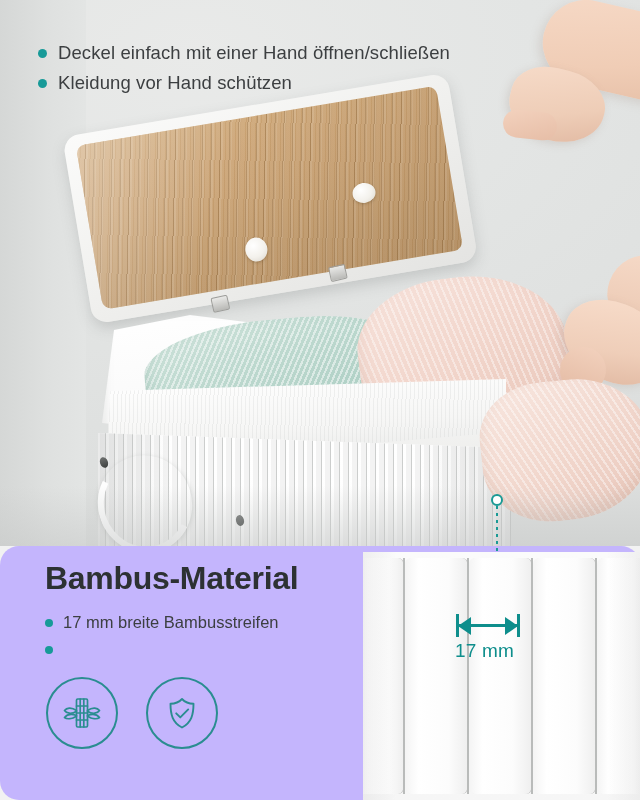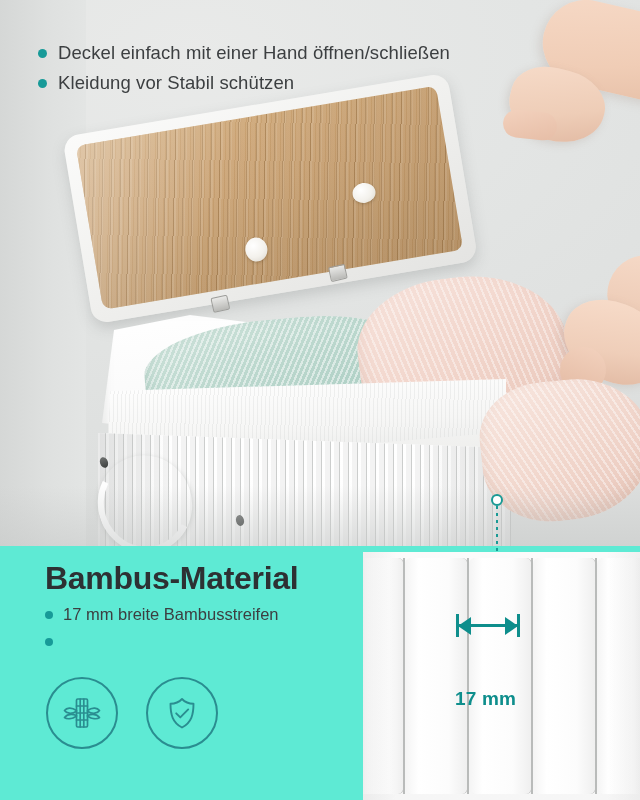--- a/index.html
+++ b/index.html
@@ -222,28 +222,28 @@
   .callout-dot{
     position:absolute;left:491px;top:494px;width:12px;height:12px;border-radius:50%;
     background:#ffffff;border:2.5px solid #1a9a95;box-sizing:border-box;z-index:8;
   }
   .callout-line{
     position:absolute;left:496px;top:506px;width:2px;height:48px;z-index:7;
     background:repeating-linear-gradient(180deg,#1a9a95 0 3px,rgba(0,0,0,0) 3px 7px);
   }
 
   
-  .info{position:absolute;left:0;top:546px;width:640px;height:254px;background:#5eead4;}
+  .info{position:absolute;left:0;top:546px;width:640px;height:254px;background:#c4b5fd;border-radius:19px;}
 
   .info-left{position:absolute;left:0;top:0;width:360px;height:254px;}
   .heading{
     position:absolute;left:45px;top:14px;
     font-size:32px;font-weight:bold;color:#2d3133;letter-spacing:-.3px;
   }
-  .info-bullets{position:absolute;left:45px;top:56px;width:310px;}
+  .info-bullets{position:absolute;left:45px;top:64px;width:310px;}
   .ib{display:flex;align-items:flex-start;margin-bottom:2px;}
   .ib .dot{
     width:8px;height:8px;border-radius:50%;background:#179a98;
     margin-top:9px;margin-right:10px;flex:0 0 auto;
   }
   .ib .txt{font-size:16.5px;line-height:25px;color:#3c3f41;white-space:nowrap;}
 
   .icons{position:absolute;left:46px;top:131px;display:flex;gap:28px;}
   .icon-circle{
     width:72px;height:72px;border-radius:50%;
@@ -275,21 +275,21 @@
   .dimension .cap.l{left:0;}
   .dimension .cap.r{right:0;}
   .dimension .ah{
     position:absolute;top:0;width:0;height:0;
     border-top:9px solid transparent;border-bottom:9px solid transparent;
   }
   .dimension .ah.l{left:2px;border-right:13px solid #0e8e8c;}
   .dimension .ah.r{right:2px;border-left:13px solid #0e8e8c;}
   .dim-label{
     position:absolute;left:92px;top:88px;
-    font-size:19px;font-weight:bold;color:#0e8e8c;letter-spacing:.2px;margin-top:48px;
+    font-size:19px;font-weight:normal;color:#0e8e8c;letter-spacing:.2px;
   }
 </style>
 </head>
 <body>
 
 <div class="stage">
 
   <div class="photo">
     <div class="photo-wallshade"></div>
 
@@ -339,21 +339,21 @@
 
     <div class="photo-floorshade"></div>
 
     <div class="bullets">
       <div class="bullet">
         <span class="dot"></span>
         <span class="txt">Deckel einfach mit einer Hand öffnen/schließen</span>
       </div>
       <div class="bullet">
         <span class="dot"></span>
-        <span class="txt">Kleidung vor Stabil schützen</span>
+        <span class="txt">Kleidung vor Hand schützen</span>
       </div>
     </div>
   </div>
 
   <div class="callout-dot"></div>
   <div class="callout-line"></div>
 
   <div class="info">
 
     <div class="info-left">

